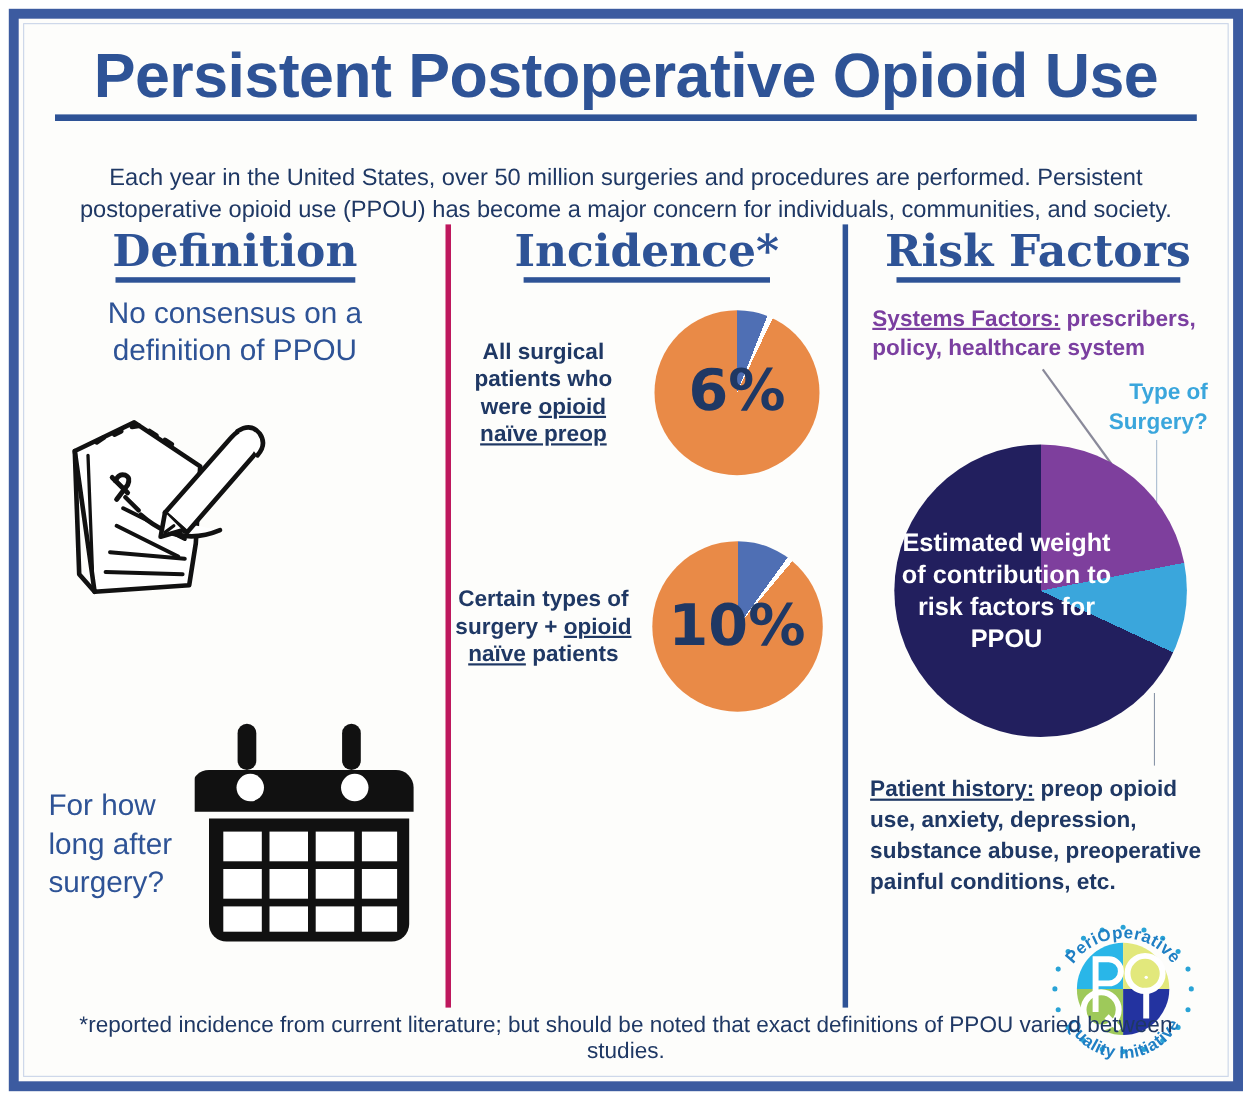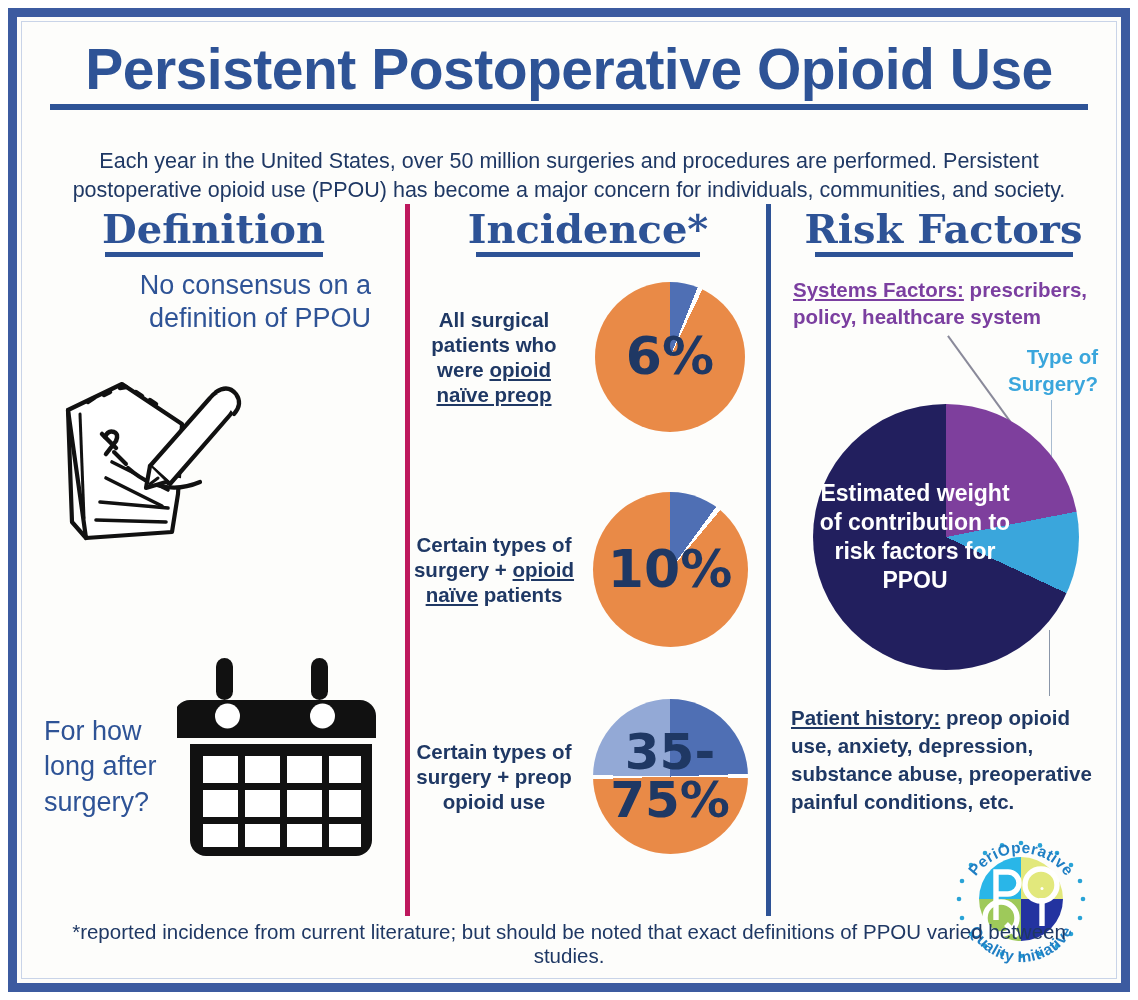--- a/index.html
+++ b/index.html
@@ -79,21 +79,21 @@
   .col-head-rule {
     height: 5px; background: #2e5396;
     margin: 2px auto 0 auto;
   }
   .rule-def  { width: 218px; }
   .rule-inc  { width: 224px; }
   .rule-risk { width: 258px; }
 
   
   .def-lead {
-    text-align: right;
+    text-align: center;
     font-size: 27px; line-height: 1.24;
     color: #2e5396;
     padding: 12px 34px 0 34px;
   }
   .def-rx-row {
     position: absolute; top: 158px; left: 0; width: 383px;
     display: flex; align-items: flex-start;
   }
   .rx-art { width: 215px; padding-left: 28px; }
   .rx-q {
@@ -297,36 +297,20 @@
             <div class="pie" style="width:155px;height:155px;
               background: conic-gradient(from 0deg,
                 #4f6fb4 0deg 36deg,
                 #ffffff 36deg 40deg,
                 #e98a47 40deg 360deg);">
               <div class="pie-label" style="font-size:52px;">10%</div>
             </div>
           </div>
         </div>
 
-        <div class="inc-row inc-row-3">
-          <div class="inc-label">
-            <span>Certain types of surgery + preop opioid use</span>
-          </div>
-          <div class="inc-pie">
-            <div class="pie" style="width:155px;height:155px;
-              background: conic-gradient(from 0deg,
-                #4f6fb4 0deg 88deg,
-                #ffffff 88deg 91deg,
-                #e98a47 91deg 268deg,
-                #ffffff 268deg 271deg,
-                #93a9d6 271deg 360deg);">
-              <div class="pie-label" style="font-size:50px;width:118px;margin:0 auto;">35-75%</div>
-            </div>
-          </div>
-        </div>
       </div>
 
       <div class="col col-risk">
         <div class="col-head">Risk Factors</div>
         <div class="col-head-rule rule-risk"></div>
 
         <div class="risk-sys">
           <u>Systems Factors:</u><span> prescribers, policy, healthcare system</span>
         </div>
 

